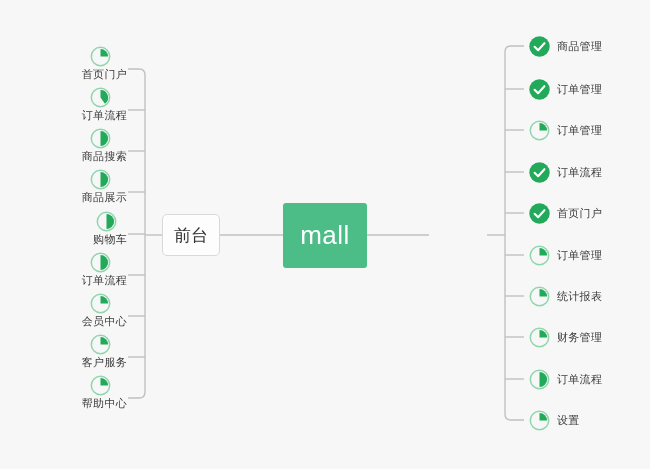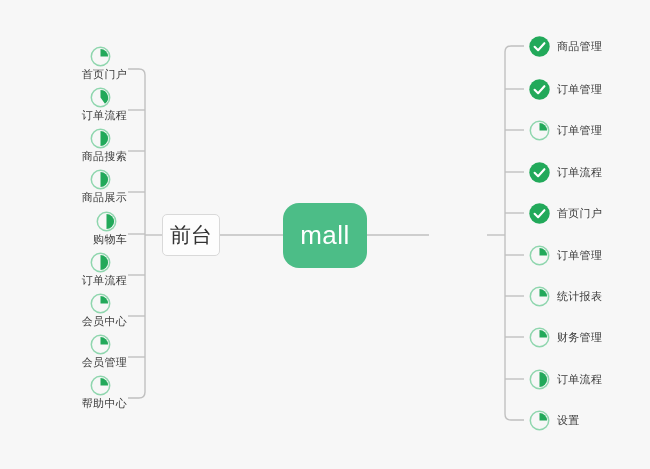--- a/index.html
+++ b/index.html
@@ -26,42 +26,42 @@
     height: 469px;
   }
 
   
   .center-node {
     position: absolute;
     left: 283px;
     top: 203px;
     width: 84px;
     height: 65px;
-    border-radius: 16px;
+    border-radius: 3px;
     background: #4cbd87;
     color: #ffffff;
     font-size: 26px;
     display: flex;
     align-items: center;
     justify-content: center;
     letter-spacing: 0.5px;
     z-index: 3;
   }
 
   
   .branch-box {
     position: absolute;
     top: 214px;
     width: 58px;
     height: 42px;
     border-radius: 5px;
     background: #fdfdfd;
     border: 1px solid #d9d9d9;
     color: #333333;
-    font-size: 21px;
+    font-size: 17px;
     display: flex;
     align-items: center;
     justify-content: center;
     box-sizing: border-box;
     z-index: 3;
   }
   .branch-box.left  { left: 162px; }
   .branch-box.right { left: 429px; }
 
   
@@ -200,21 +200,21 @@
         </span>
         <span class="leaf-label">会员中心</span>
       </div>
       <div class="leaf left" style="top: 344px;">
         <span class="status-icon">
           <svg width="21" height="21" viewBox="0 0 21 21">
             <circle cx="10.5" cy="10.5" r="9.2" fill="none" stroke="#8fd6ae" stroke-width="1.5"></circle>
             <path d="M 10.5 10.5 L 10.5 2.9000000000000004 A 7.6 7.6 0 0 1 18.1 10.5 Z" fill="#22a95a"></path>
           </svg>
         </span>
-        <span class="leaf-label">会员管理</span>
+        <span class="leaf-label">客户服务</span>
       </div>
       <div class="leaf left" style="top: 385px;">
         <span class="status-icon">
           <svg width="21" height="21" viewBox="0 0 21 21">
             <circle cx="10.5" cy="10.5" r="9.2" fill="none" stroke="#8fd6ae" stroke-width="1.5"></circle>
             <path d="M 10.5 10.5 L 10.5 2.9000000000000004 A 7.6 7.6 0 0 1 18.1 10.5 Z" fill="#22a95a"></path>
           </svg>
         </span>
         <span class="leaf-label">帮助中心</span>
       </div>

